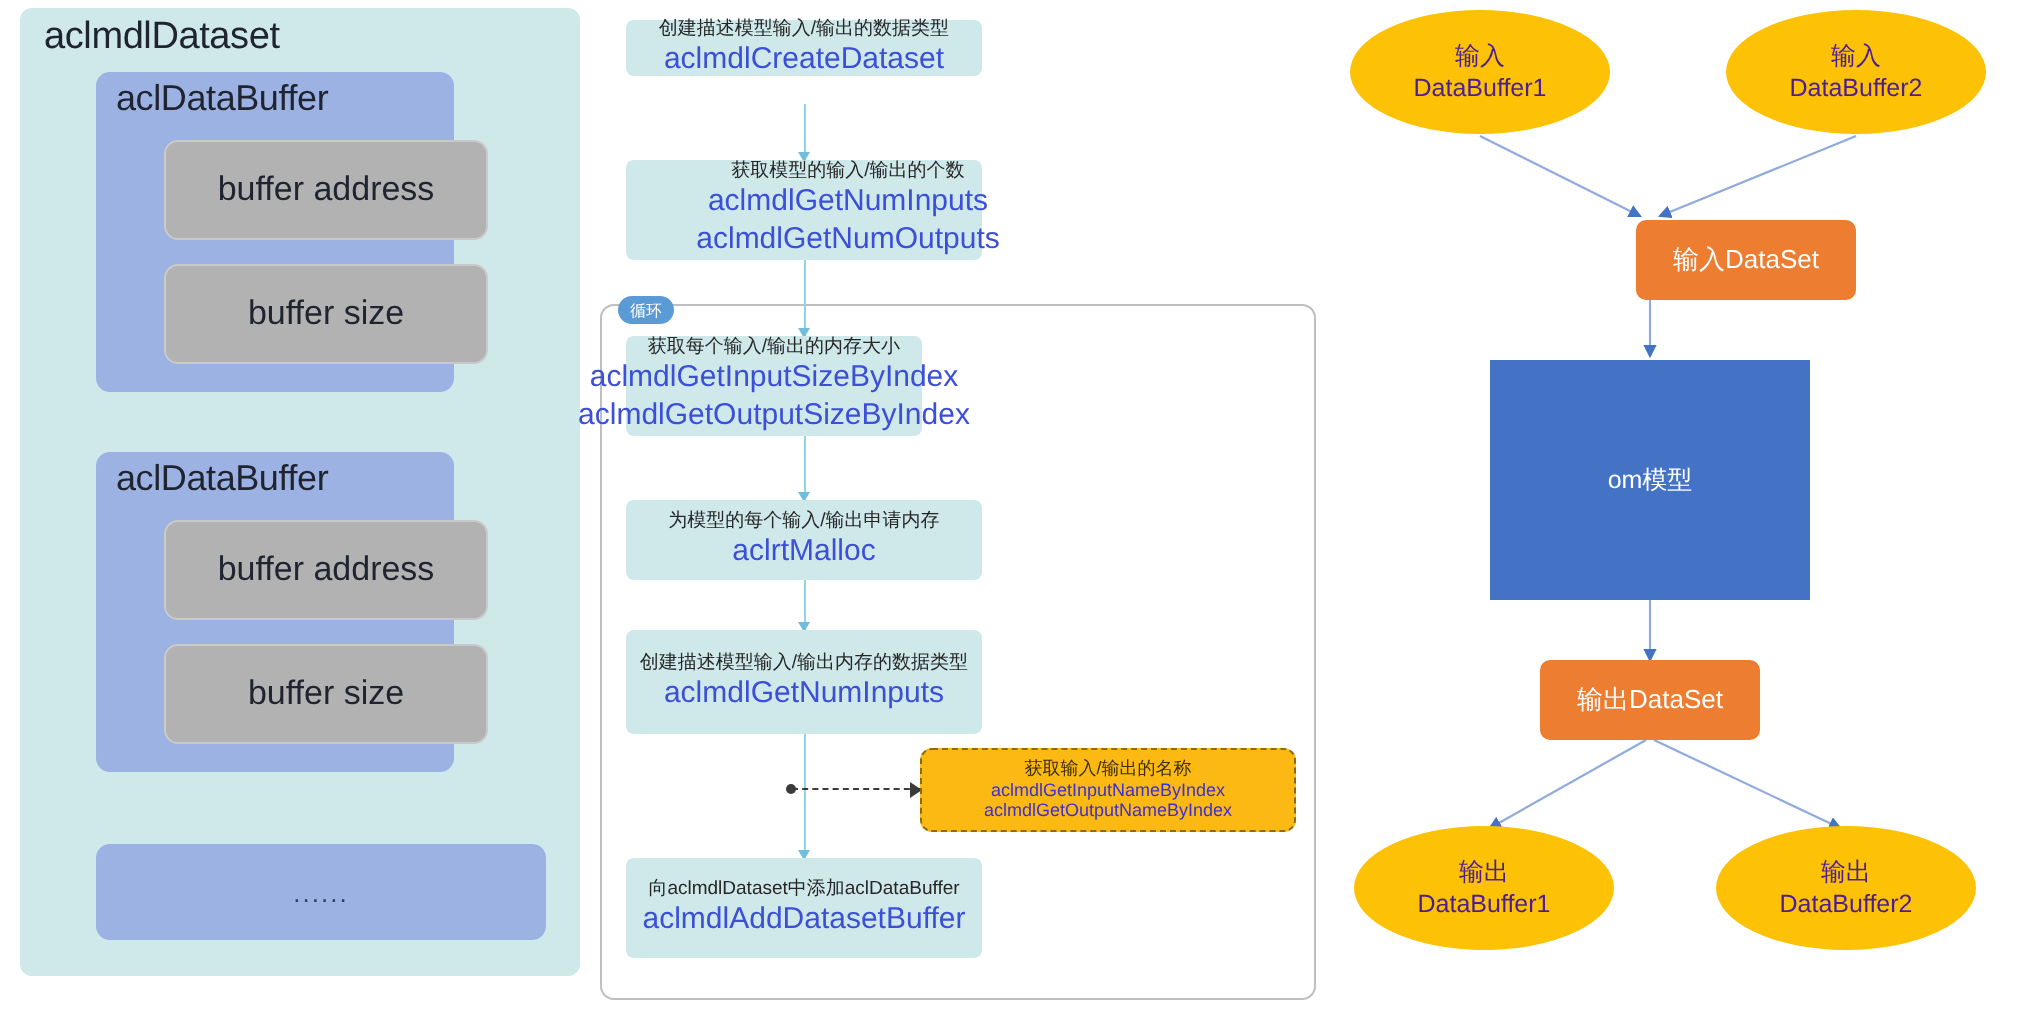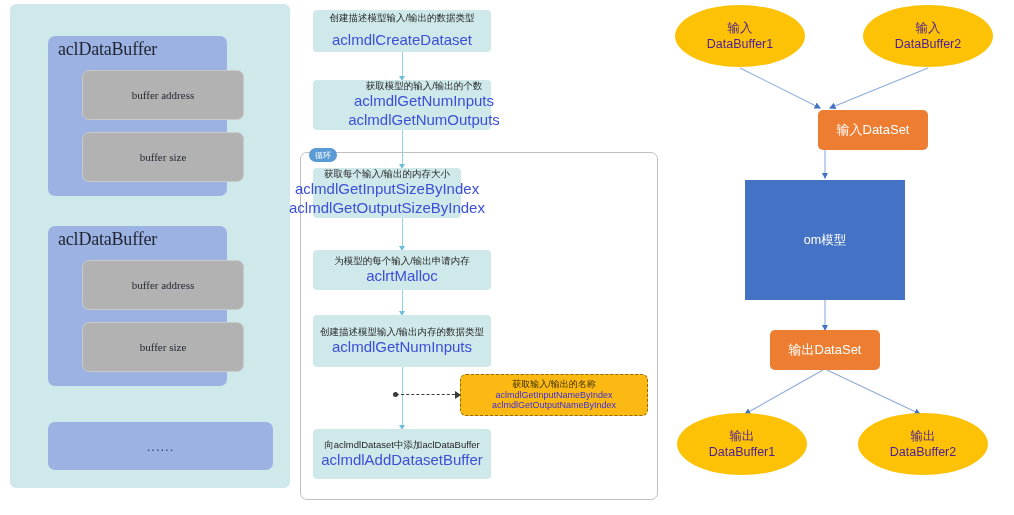--- a/index.html
+++ b/index.html
@@ -32,42 +32,41 @@
     font-size: 19px;
     color: #1f2430;
     letter-spacing: -0.2px;
   }
   .databuffer-box {
     position: absolute;
     left: 38px;
     width: 179px;
     background: #9cb2e3;
     border-radius: 7px;
-    font-family: Liberation Serif, serif;
   }
   .databuffer-title {
     position: absolute;
     left: 10px;
     top: 3px;
     font-size: 18px;
     color: #1f2430;
     letter-spacing: -0.2px;
   }
   .field-box {
     position: absolute;
     left: 34px;
     width: 162px;
     height: 50px;
     background: #b2b2b2;
     border: 1px solid #c9c9c9;
     border-radius: 7px;
     display: flex;
     align-items: center;
     justify-content: center;
-    font-size: 11px;
+    font-size: 17px;
     color: #1f2430;
     box-sizing: border-box;
   }
   #ellipsis-box {
     position: absolute;
     left: 38px;
     top: 418px;
     width: 225px;
     height: 48px;
     background: #9cb2e3;
@@ -237,20 +236,21 @@
     top: 0;
     width: 1014px;
     height: 515px;
     pointer-events: none;
   }
 </style>
 </head>
 <body>
 
 <div id="dataset-panel">
+  <div id="dataset-title">aclmdlDataset</div>
 
   <div class="databuffer-box" style="top:32px;height:160px;">
     <div class="databuffer-title">aclDataBuffer</div>
     <div class="field-box" style="top:34px;">buffer address</div>
     <div class="field-box" style="top:96px;">buffer size</div>
   </div>
 
   <div class="databuffer-box" style="top:222px;height:160px;">
     <div class="databuffer-title">aclDataBuffer</div>
     <div class="field-box" style="top:34px;">buffer address</div>
@@ -258,21 +258,21 @@
   </div>
 
   <div id="ellipsis-box">
     <span id="ellipsis-text">......</span>
   </div>
 </div>
 
 <div id="loop-container"></div>
 <div id="loop-pill">循环</div>
 
-<div class="flow-box" style="left:313px;top:10px;width:178px;height:42px;justify-content:space-between;">
+<div class="flow-box" style="left:313px;top:10px;width:178px;height:28px;">
   <div class="flow-cn">创建描述模型输入/输出的数据类型</div>
   <div class="flow-api">aclmdlCreateDataset</div>
 </div>
 <div class="flow-arrow" style="left:402px;top:52px;height:28px;"></div>
 
 <div class="flow-box" style="left:313px;top:80px;width:178px;height:50px;padding-left:48px;">
   <div class="flow-cn">获取模型的输入/输出的个数</div>
   <div class="flow-api">aclmdlGetNumInputs</div>
   <div class="flow-api">aclmdlGetNumOutputs</div>
 </div>

